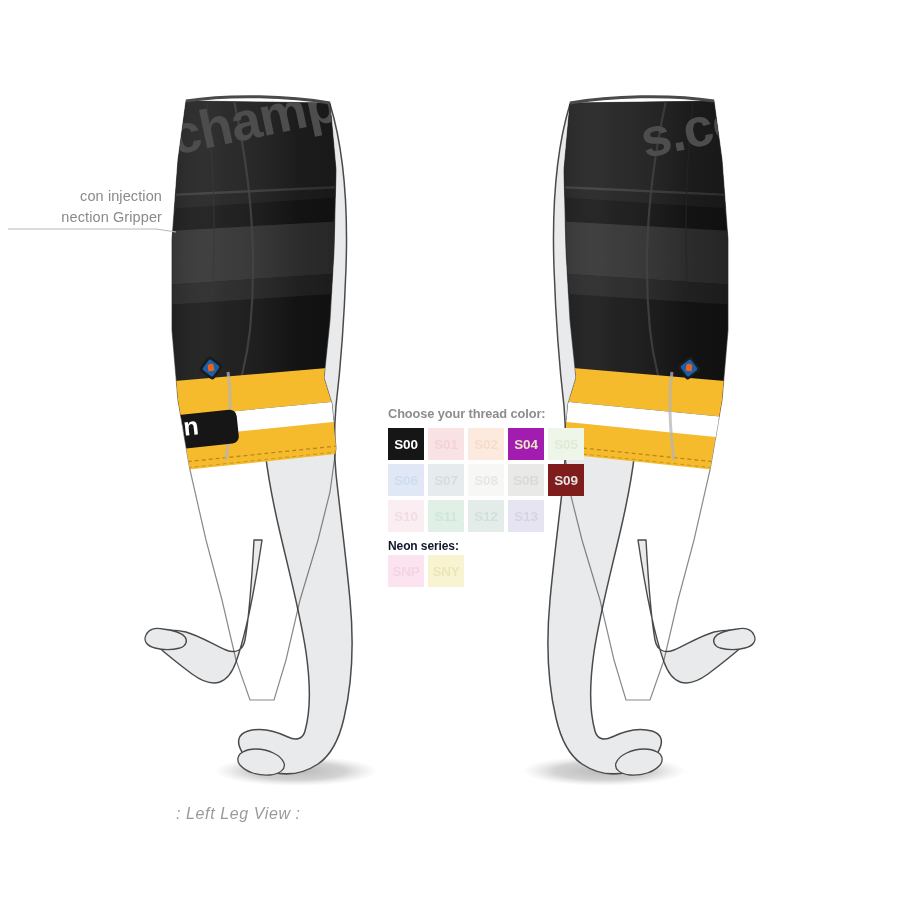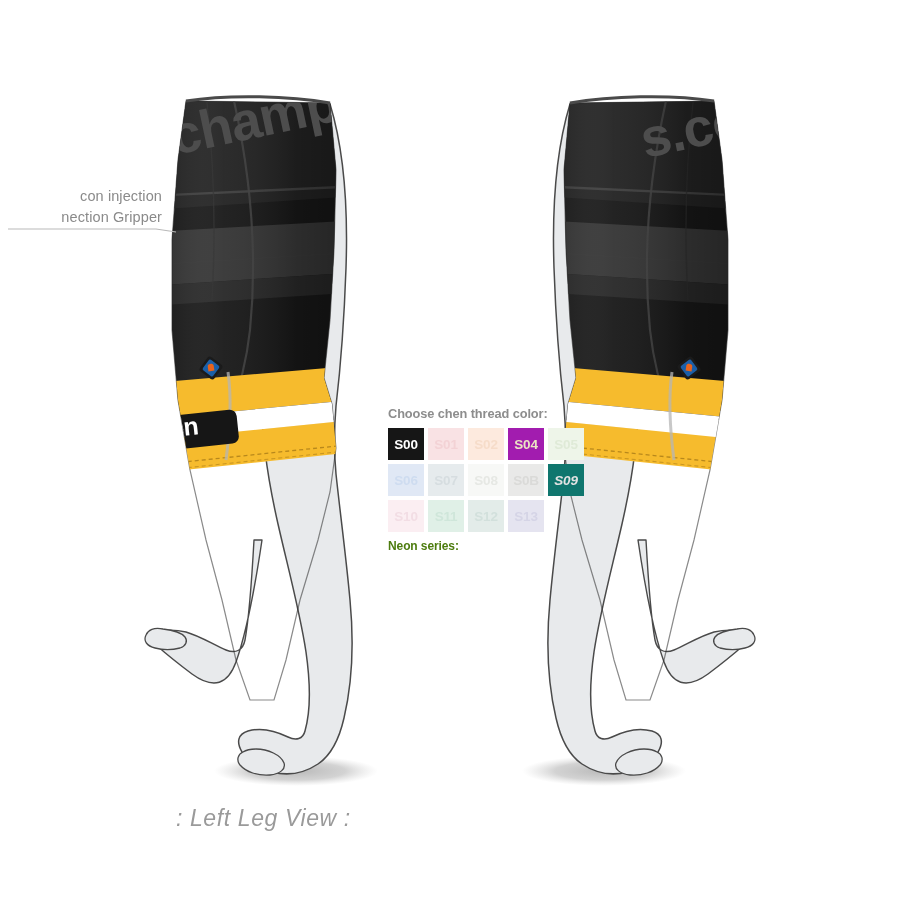--- a/index.html
+++ b/index.html
@@ -24,21 +24,21 @@
     line-height:21px;
     text-align:right;
     letter-spacing:0.1px;
   }
   .callout .l2{padding-right:0px;}
 
   
   .caption{
     position:absolute;
     font-style:italic;
-    font-size:23px;
+    font-size:16px;
     color:#9a9a9a;
     letter-spacing:0.6px;
     white-space:nowrap;
   }
   #cap-left{left:176px;top:805px;}
   #cap-right{left:648px;top:805px;}
 
   
   #flatlock{
     position:absolute;
@@ -79,21 +79,21 @@
   }
   .sw.selected{
     background:#161616;
     color:#ffffff;
   }
   .sw .code{pointer-events:none;}
   .neon-label{
     margin-top:3px;
     font-size:12px;
     font-weight:bold;
-    color:#4d7c0f;
+    color:#0f172a;
     letter-spacing:-0.1px;
     line-height:14px;
   }
   .neon-grid{
     margin-top:2px;
     display:grid;
     grid-template-columns:repeat(5,40px);
     grid-auto-rows:36px;
   }
 </style>
@@ -330,21 +330,21 @@
 
     <path d="M8,229 L156,229 L176,232" stroke="#b9b9b9" stroke-width="1.2" fill="none"></path>
   </svg>
 
   <div class="callout">
     <div class="l1">con injection</div>
     <div class="l2">nection Gripper</div>
   </div>
 
   <div id="flatlock">
-    <h2>Choose chen thread color:</h2>
+    <h2>Choose your thread color:</h2>
     <div class="swatch-grid" id="swatch-grid">
         <div class="sw selected" style="background: rgb(22, 22, 22);">
           <span class="code" style="color: rgb(255, 255, 255);">S00</span>
         </div>
         <div class="sw" style="background: rgb(249, 226, 228);">
           <span class="code" style="color: rgb(243, 210, 213);">S01</span>
         </div>
         <div class="sw" style="background: rgb(253, 234, 222);">
           <span class="code" style="color: rgb(246, 220, 201);">S02</span>
         </div>
@@ -359,34 +359,42 @@
         </div>
         <div class="sw" style="background: rgb(230, 235, 237);">
           <span class="code" style="color: rgb(214, 221, 224);">S07</span>
         </div>
         <div class="sw" style="background: rgb(247, 248, 246);">
           <span class="code" style="color: rgb(230, 232, 228);">S08</span>
         </div>
         <div class="sw" style="background: rgb(233, 233, 232);">
           <span class="code" style="color: rgb(218, 218, 216);">S0B</span>
         </div>
-        <div class="sw" style="background: #0f766e; font-style: italic;">
+        <div class="sw" style="background: #7f1d1d;">
           <span class="code" style="color: rgb(227, 227, 227);">S09</span>
         </div>
         <div class="sw" style="background: rgb(251, 238, 242);">
           <span class="code" style="color: rgb(242, 221, 228);">S10</span>
         </div>
         <div class="sw" style="background: rgb(224, 240, 231);">
           <span class="code" style="color: rgb(207, 230, 218);">S11</span>
         </div>
         <div class="sw" style="background: rgb(227, 236, 233);">
           <span class="code" style="color: rgb(210, 224, 220);">S12</span>
         </div>
         <div class="sw" style="background: rgb(229, 228, 240);">
           <span class="code" style="color: rgb(213, 212, 230);">S13</span>
         </div>
       </div>
     <div class="neon-label">Neon series:</div>
+    <div class="neon-grid" id="neon-grid">
+        <div class="sw" style="background: rgb(251, 228, 239);">
+          <span class="code" style="color: rgb(244, 212, 227);">SNP</span>
+        </div>
+        <div class="sw" style="background: rgb(248, 244, 210);">
+          <span class="code" style="color: rgb(236, 229, 184);">SNY</span>
+        </div>
+      </div>
   </div>
 
   <div class="caption" id="cap-left">: Left Leg View :</div>
 
 </div>
 
 </body></html>

